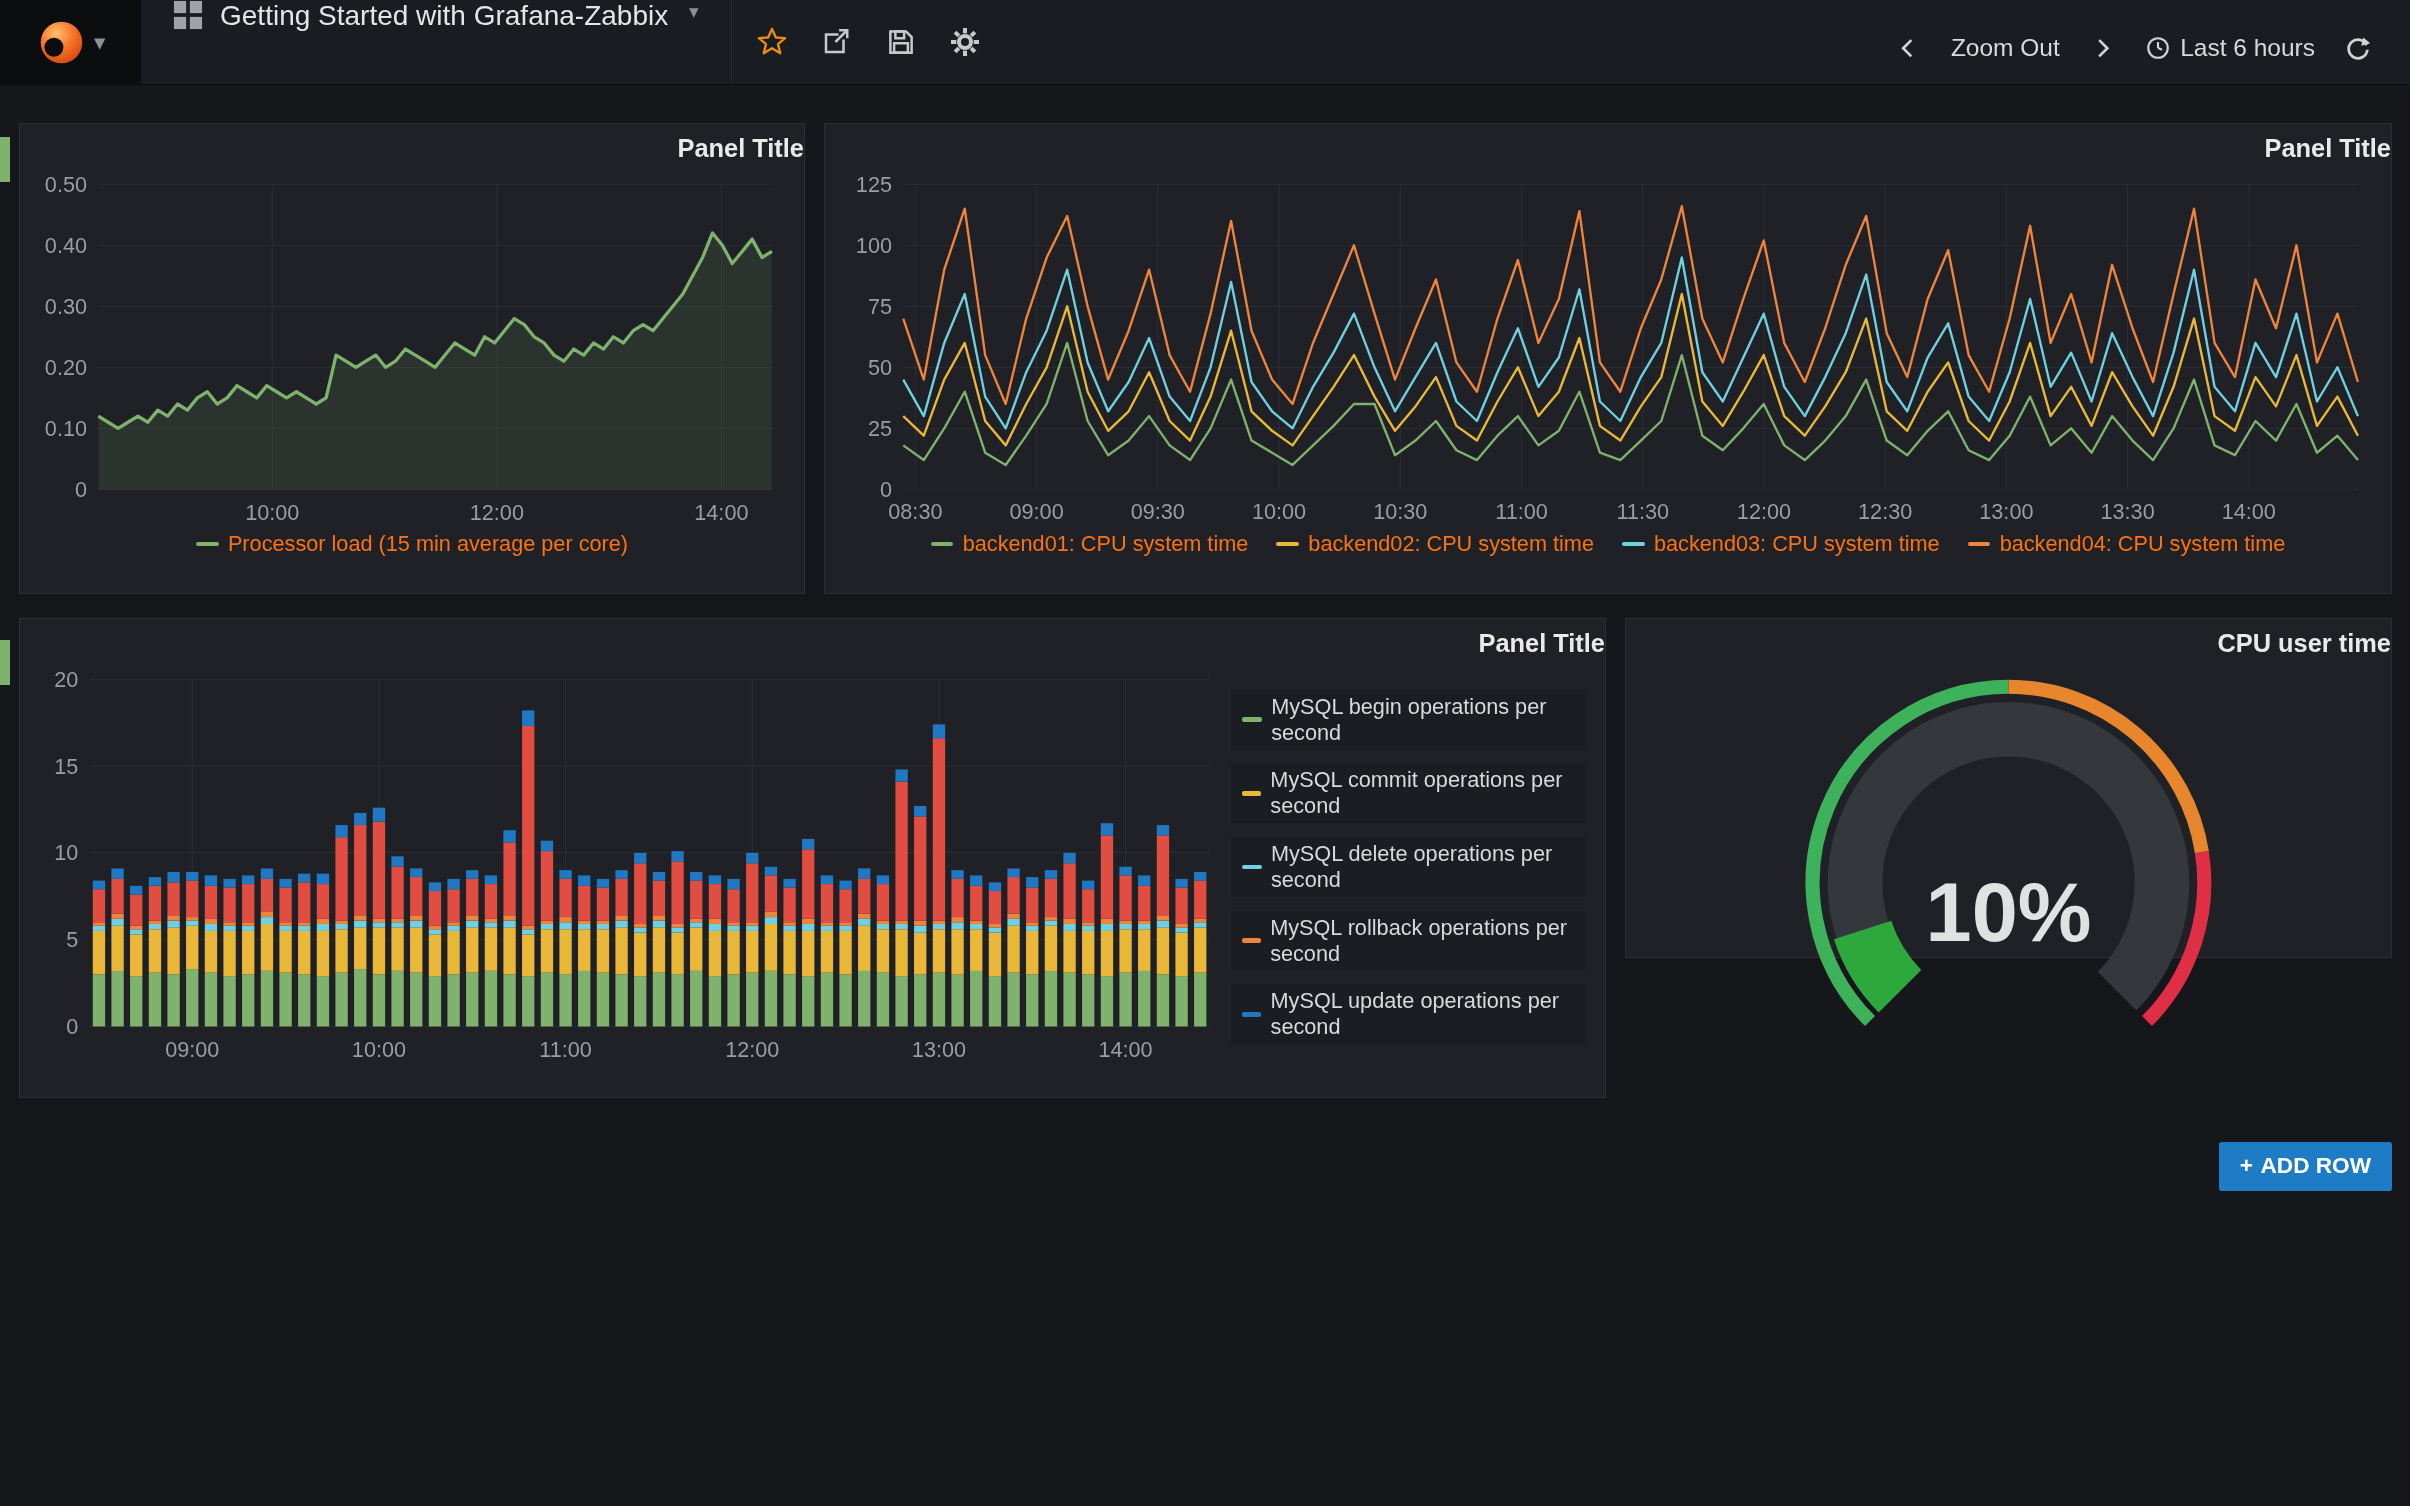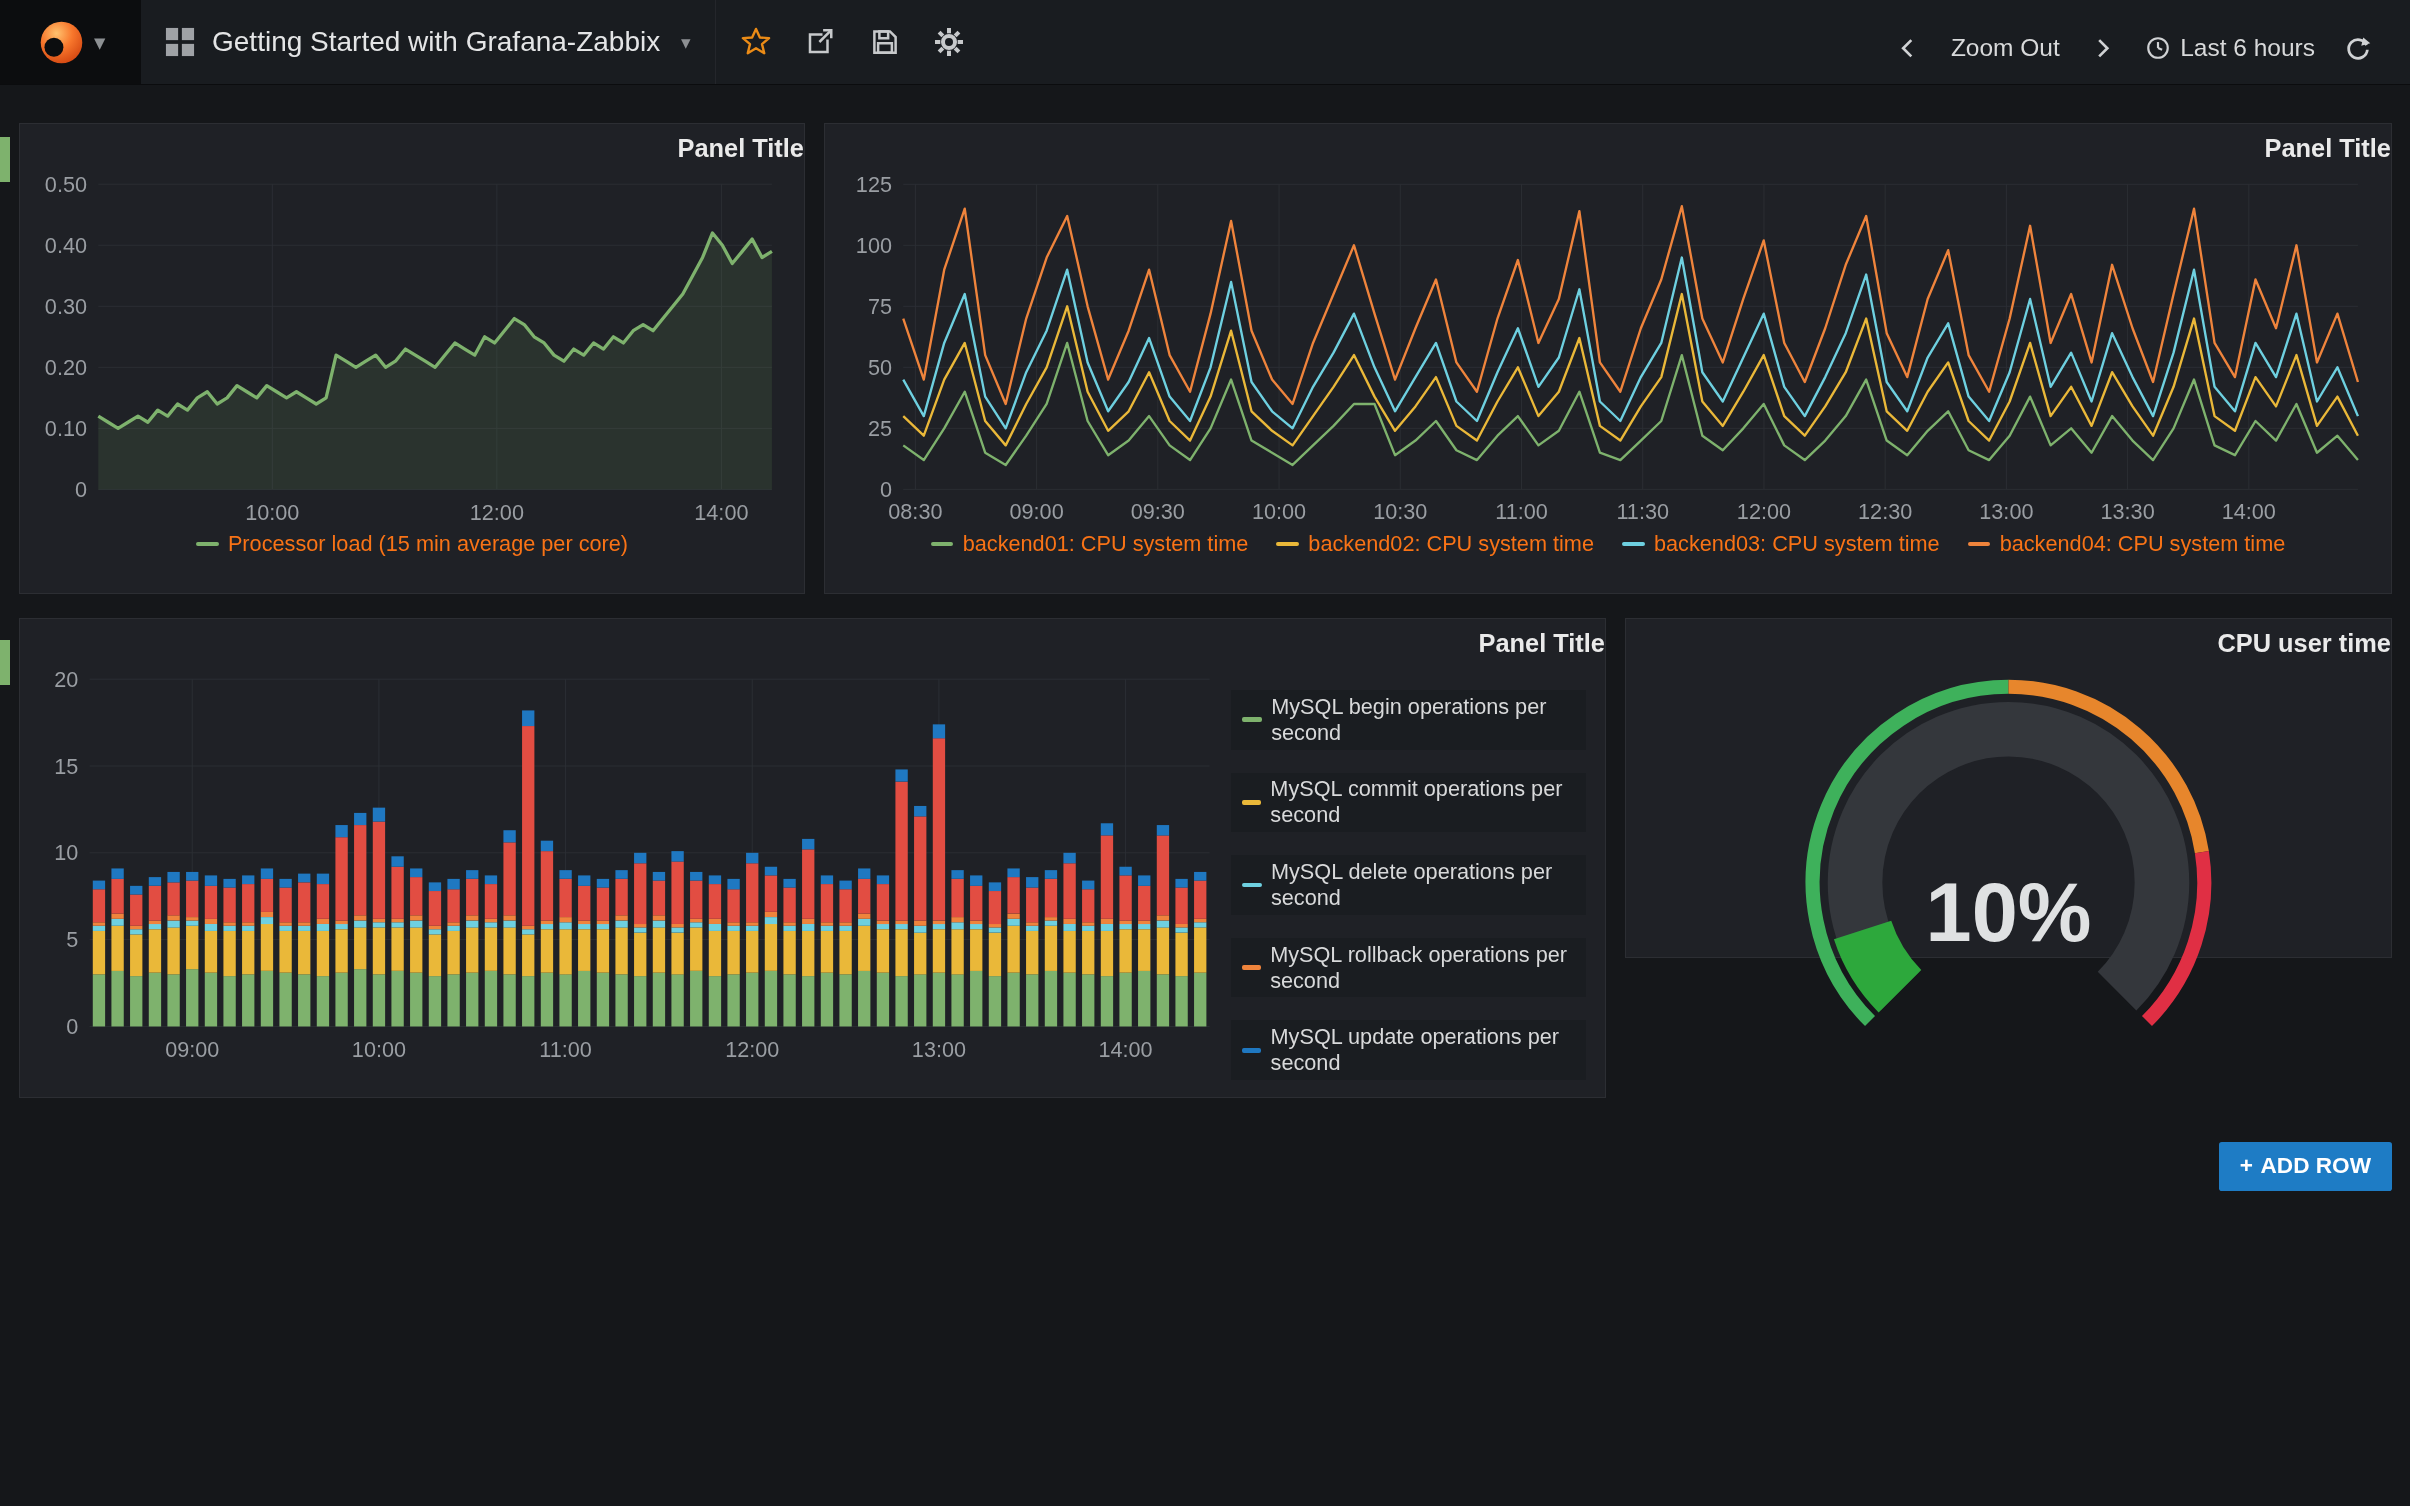--- a/index.html
+++ b/index.html
@@ -7,38 +7,38 @@
   body {
     width:2411px; height:1507px; overflow:hidden; position:relative;
     background:#15171a; color:#d8d9da;
     font-family:"Liberation Sans", sans-serif;
   }
   
   .navbar { height:85px; background:#191c20; display:flex; align-items:stretch; border-bottom:0.9px solid #0b0c0e; }
   .logo-block { width:141px; background:#0c0d0f; display:flex; align-items:center; justify-content:center; gap:7.5px; cursor:pointer; }
   .caret { color:#8d9093; font-size:22.6px; }
   .caret.small { font-size:19px; margin-left:3.8px; }
-  .title-block { display:flex; align-items:center; gap:17px; padding:0 24px; cursor:pointer; border-right:0.9px solid #24262b; }
+  .title-block { display:flex; align-items:flex-start; gap:17px; padding:0 32px; cursor:pointer; border-right:0.9px solid #24262b; }
   .dash-title { font-size:28px; color:#e4e5e6; }
   .nav-icons { display:flex; align-items:center; gap:9.4px; padding:0 13px; }
   .icon-btn { background:transparent; border:none; cursor:pointer; width:55px; height:55px; display:flex; align-items:center; justify-content:center; padding:0; }
   .icon-btn svg { display:block; }
   .nav-right { margin-left:auto; display:flex; align-items:center; gap:5.6px; padding-right:26px;margin-top:12px; }
   .nav-right .txt-btn { background:transparent; border:none; color:#d8d9da; font-size:24.5px; font-family:"Liberation Sans",sans-serif; cursor:pointer; display:flex; align-items:center; gap:9.4px; padding:5.6px 9.4px; }
   
   .dash { padding:38px 19px 0; display:flex; flex-direction:column; gap:23.5px; }
   .row { display:flex; gap:19px; }
   .panel { background:#1f2126; border:0.9px solid #2c2e33; position:relative; }
   .panel-title { height:47px; line-height:49px; text-align:right; font-weight:bold; font-size:25.4px; color:#eaeaea; cursor:pointer; }
   .chart { display:block; margin:0 auto; }
   .legend-row { display:flex; justify-content:center; align-items:center; gap:28px; margin-top:2px; font-size:21.7px; color:#f97316; }
   .legend-item { display:inline-flex; align-items:center; gap:9.4px; cursor:pointer; }
   .legend-swatch { display:inline-block; width:22.6px; height:4.7px; border-radius:1.9px; }
   .p3-body { display:flex; align-items:flex-start; }
-  .legend-col { flex:1; display:flex; flex-direction:column; gap:23px; padding:24.5px 19px 0 5.6px; font-size:21.7px; color:#d8d9da; }
+  .legend-col { flex:1; display:flex; flex-direction:column; gap:14px; padding:24.5px 19px 0 5.6px; font-size:21.7px; color:#d8d9da; }
   .legend-col .legend-item { background:#1a1d21; padding:3.8px 11.3px; }
   .row-handle { position:absolute; left:0; width:10.4px; height:45px; background:#7eb26d; cursor:pointer; }
   .addrow { display:flex; justify-content:flex-end; margin-top:21px; padding-right:0; }
   .addrow button { background:#1e7cc5; color:#fff; border:none; border-radius:2.8px; font-size:22.6px; font-weight:bold; font-family:"Liberation Sans",sans-serif; padding:11.3px 21px; cursor:pointer; display:flex; gap:7.5px; align-items:center; }
 </style>
 </head>
 <body>
 
 <div class="navbar">
   <div class="logo-block">

